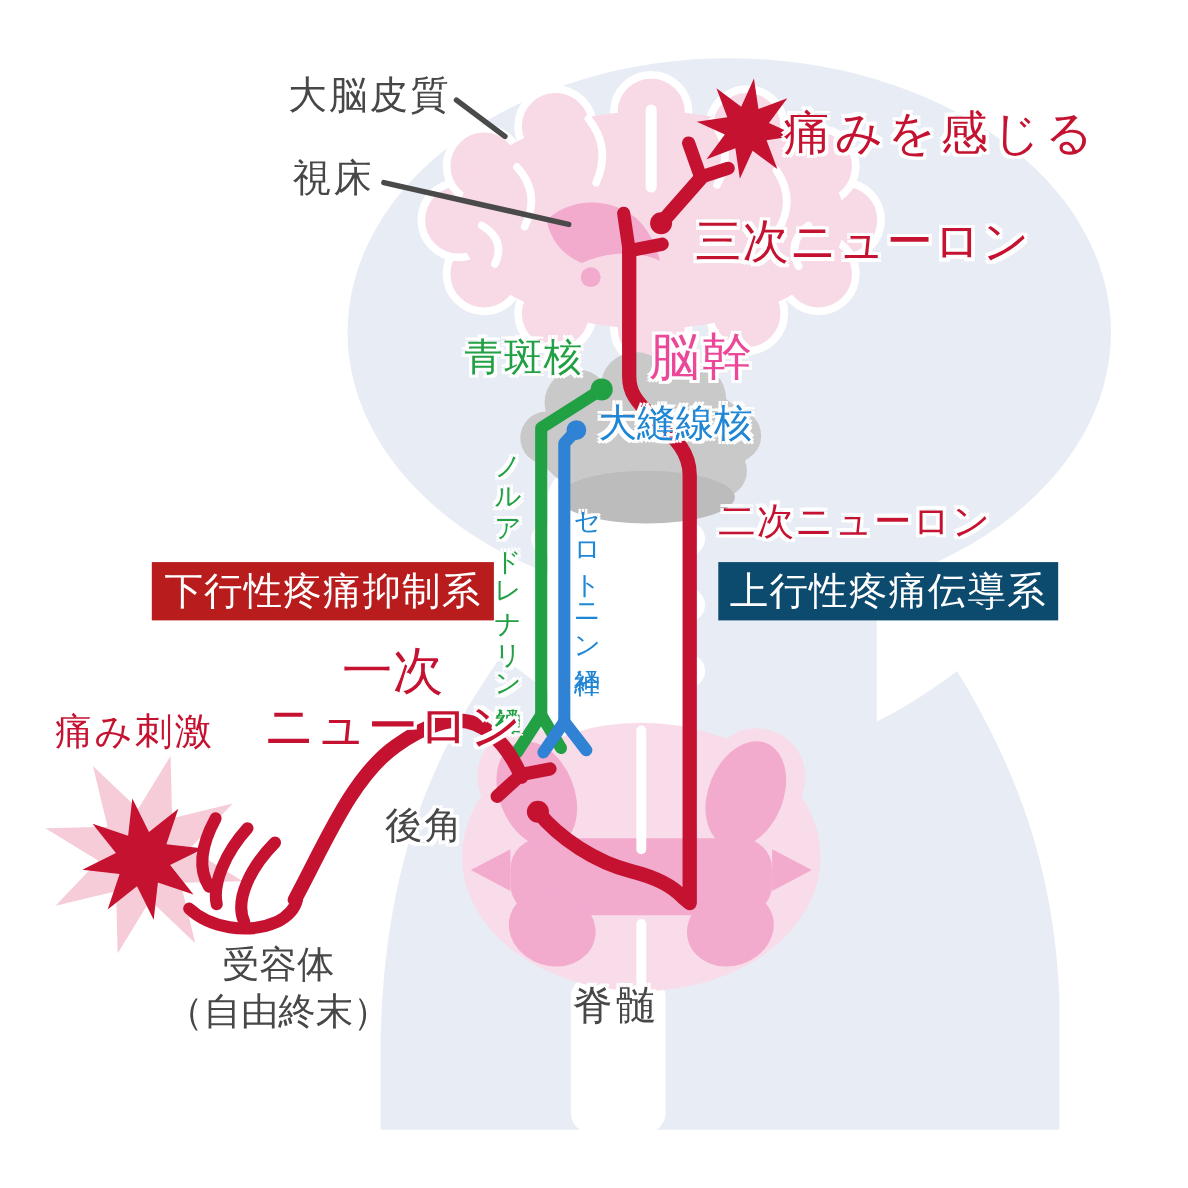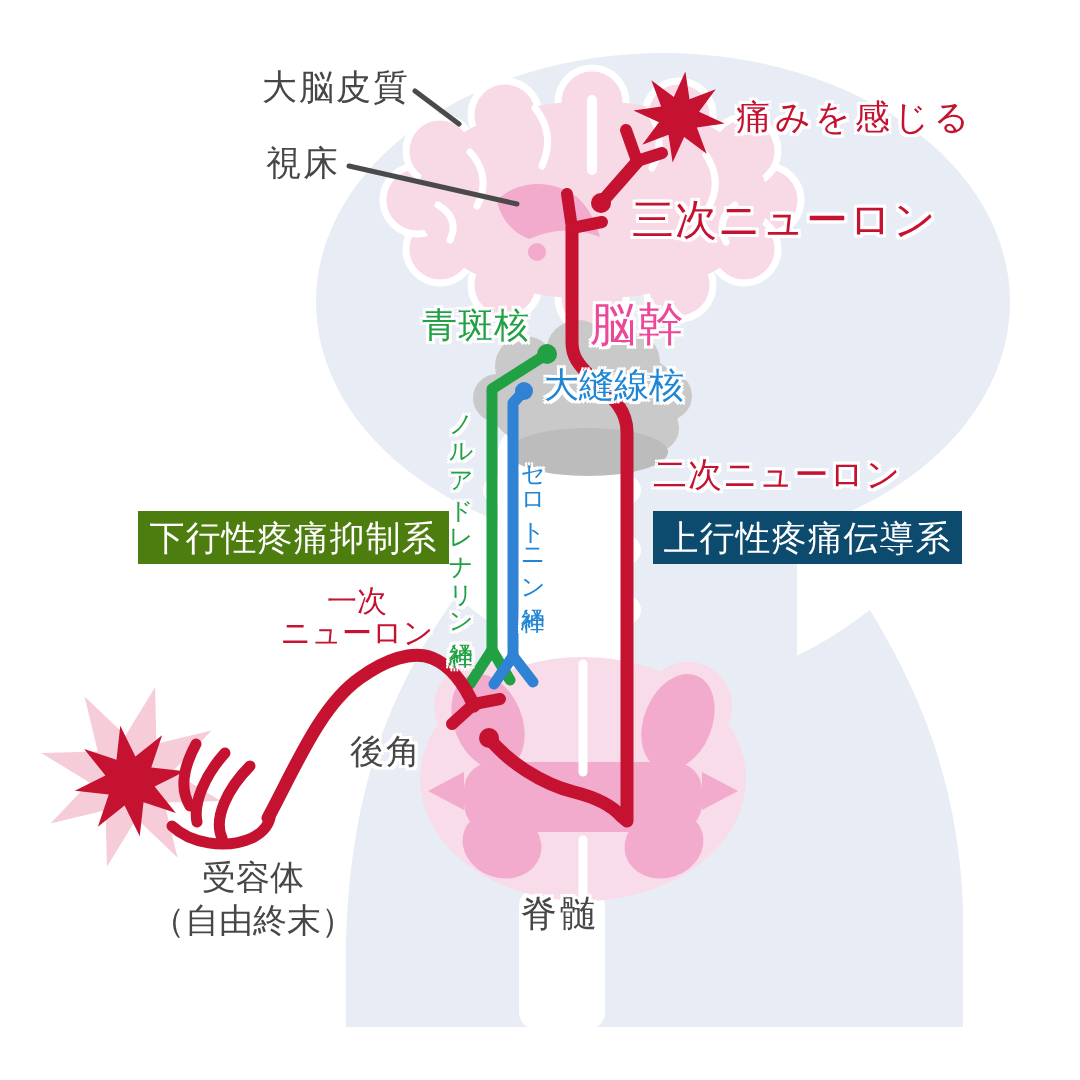--- a/index.html
+++ b/index.html
@@ -154,32 +154,33 @@
   <use href="#star8" transform="translate(679,117) scale(46) rotate(8)" fill="#c51231"></use>
 
   <g stroke="#4a4a4a" stroke-width="5" stroke-linecap="round">
     <path d="M415,91 L459,124"></path>
     <path d="M349,166 L517,204"></path>
   </g>
 </svg>
 
 <div class="lbl dark" style="left:262px;top:68px;font-size:35px;letter-spacing:2px;">大脳皮質</div>
 <div class="lbl dark" style="left:266px;top:144px;font-size:35px;letter-spacing:2px;">視床</div>
-<div class="lbl red halo" style="left:736px;top:98px;font-size:35px;letter-spacing:4px;">痛みを感じる</div>
+<div class="lbl red halo" style="left:712px;top:98px;font-size:43px;letter-spacing:4px;">痛みを感じる</div>
 <div class="lbl red halo" style="left:632px;top:197px;font-size:42px;letter-spacing:1px;">三次ニューロン</div>
 <div class="lbl green halo" style="left:422px;top:306px;font-size:35px;letter-spacing:1px;text-align:center;">青斑核</div>
 <div class="lbl black halo" style="left:590px;top:300px;font-size:46px;letter-spacing:2px;">脳幹</div>
 <div class="lbl blue halo" style="left:544px;top:366px;font-size:35px;">大縫線核</div>
 <div class="lbl green halo vert" style="left:448px;top:398px;font-size:24px;">ノルアドレナリン神経</div>
 <div class="lbl blue halo vert" style="left:520px;top:448px;font-size:24px;">セロトニン神経</div>
 <div class="lbl red halo" style="left:653px;top:456px;font-size:34px;letter-spacing:1px;">二次ニューロン</div>
 
-<div class="badge" style="left:138px;top:511px;width:299px;background:#4d7c0f;">下行性疼痛抑制系</div>
+<div class="badge" style="left:138px;top:511px;width:299px;background:#b91c1c;">下行性疼痛抑制系</div>
 <div class="badge" style="left:653px;top:511px;width:297px;background:#0c4a6e;">上行性疼痛伝導系</div>
 
-<div class="lbl red halo" style="left:234px;top:585px;width:246px;text-align:center;font-size:30px;">一次
+<div class="lbl red halo" style="left:234px;top:585px;width:246px;text-align:center;font-size:46px;">一次
 ニューロン</div>
+<div class="lbl red halo" style="left:50px;top:647px;font-size:34px;letter-spacing:2px;">痛み刺激</div>
 <div class="lbl dark halo" style="left:350px;top:733px;font-size:34px;letter-spacing:2px;">後角</div>
 <div class="lbl dark halo" style="left:122px;top:856px;width:262px;text-align:center;font-size:34px;line-height:1.25;">受容体
 （自由終末）</div>
 <div class="lbl dark halo" style="left:520px;top:894px;font-size:37px;letter-spacing:3px;">脊髄</div>
 
 </div>
 
 </body></html>

